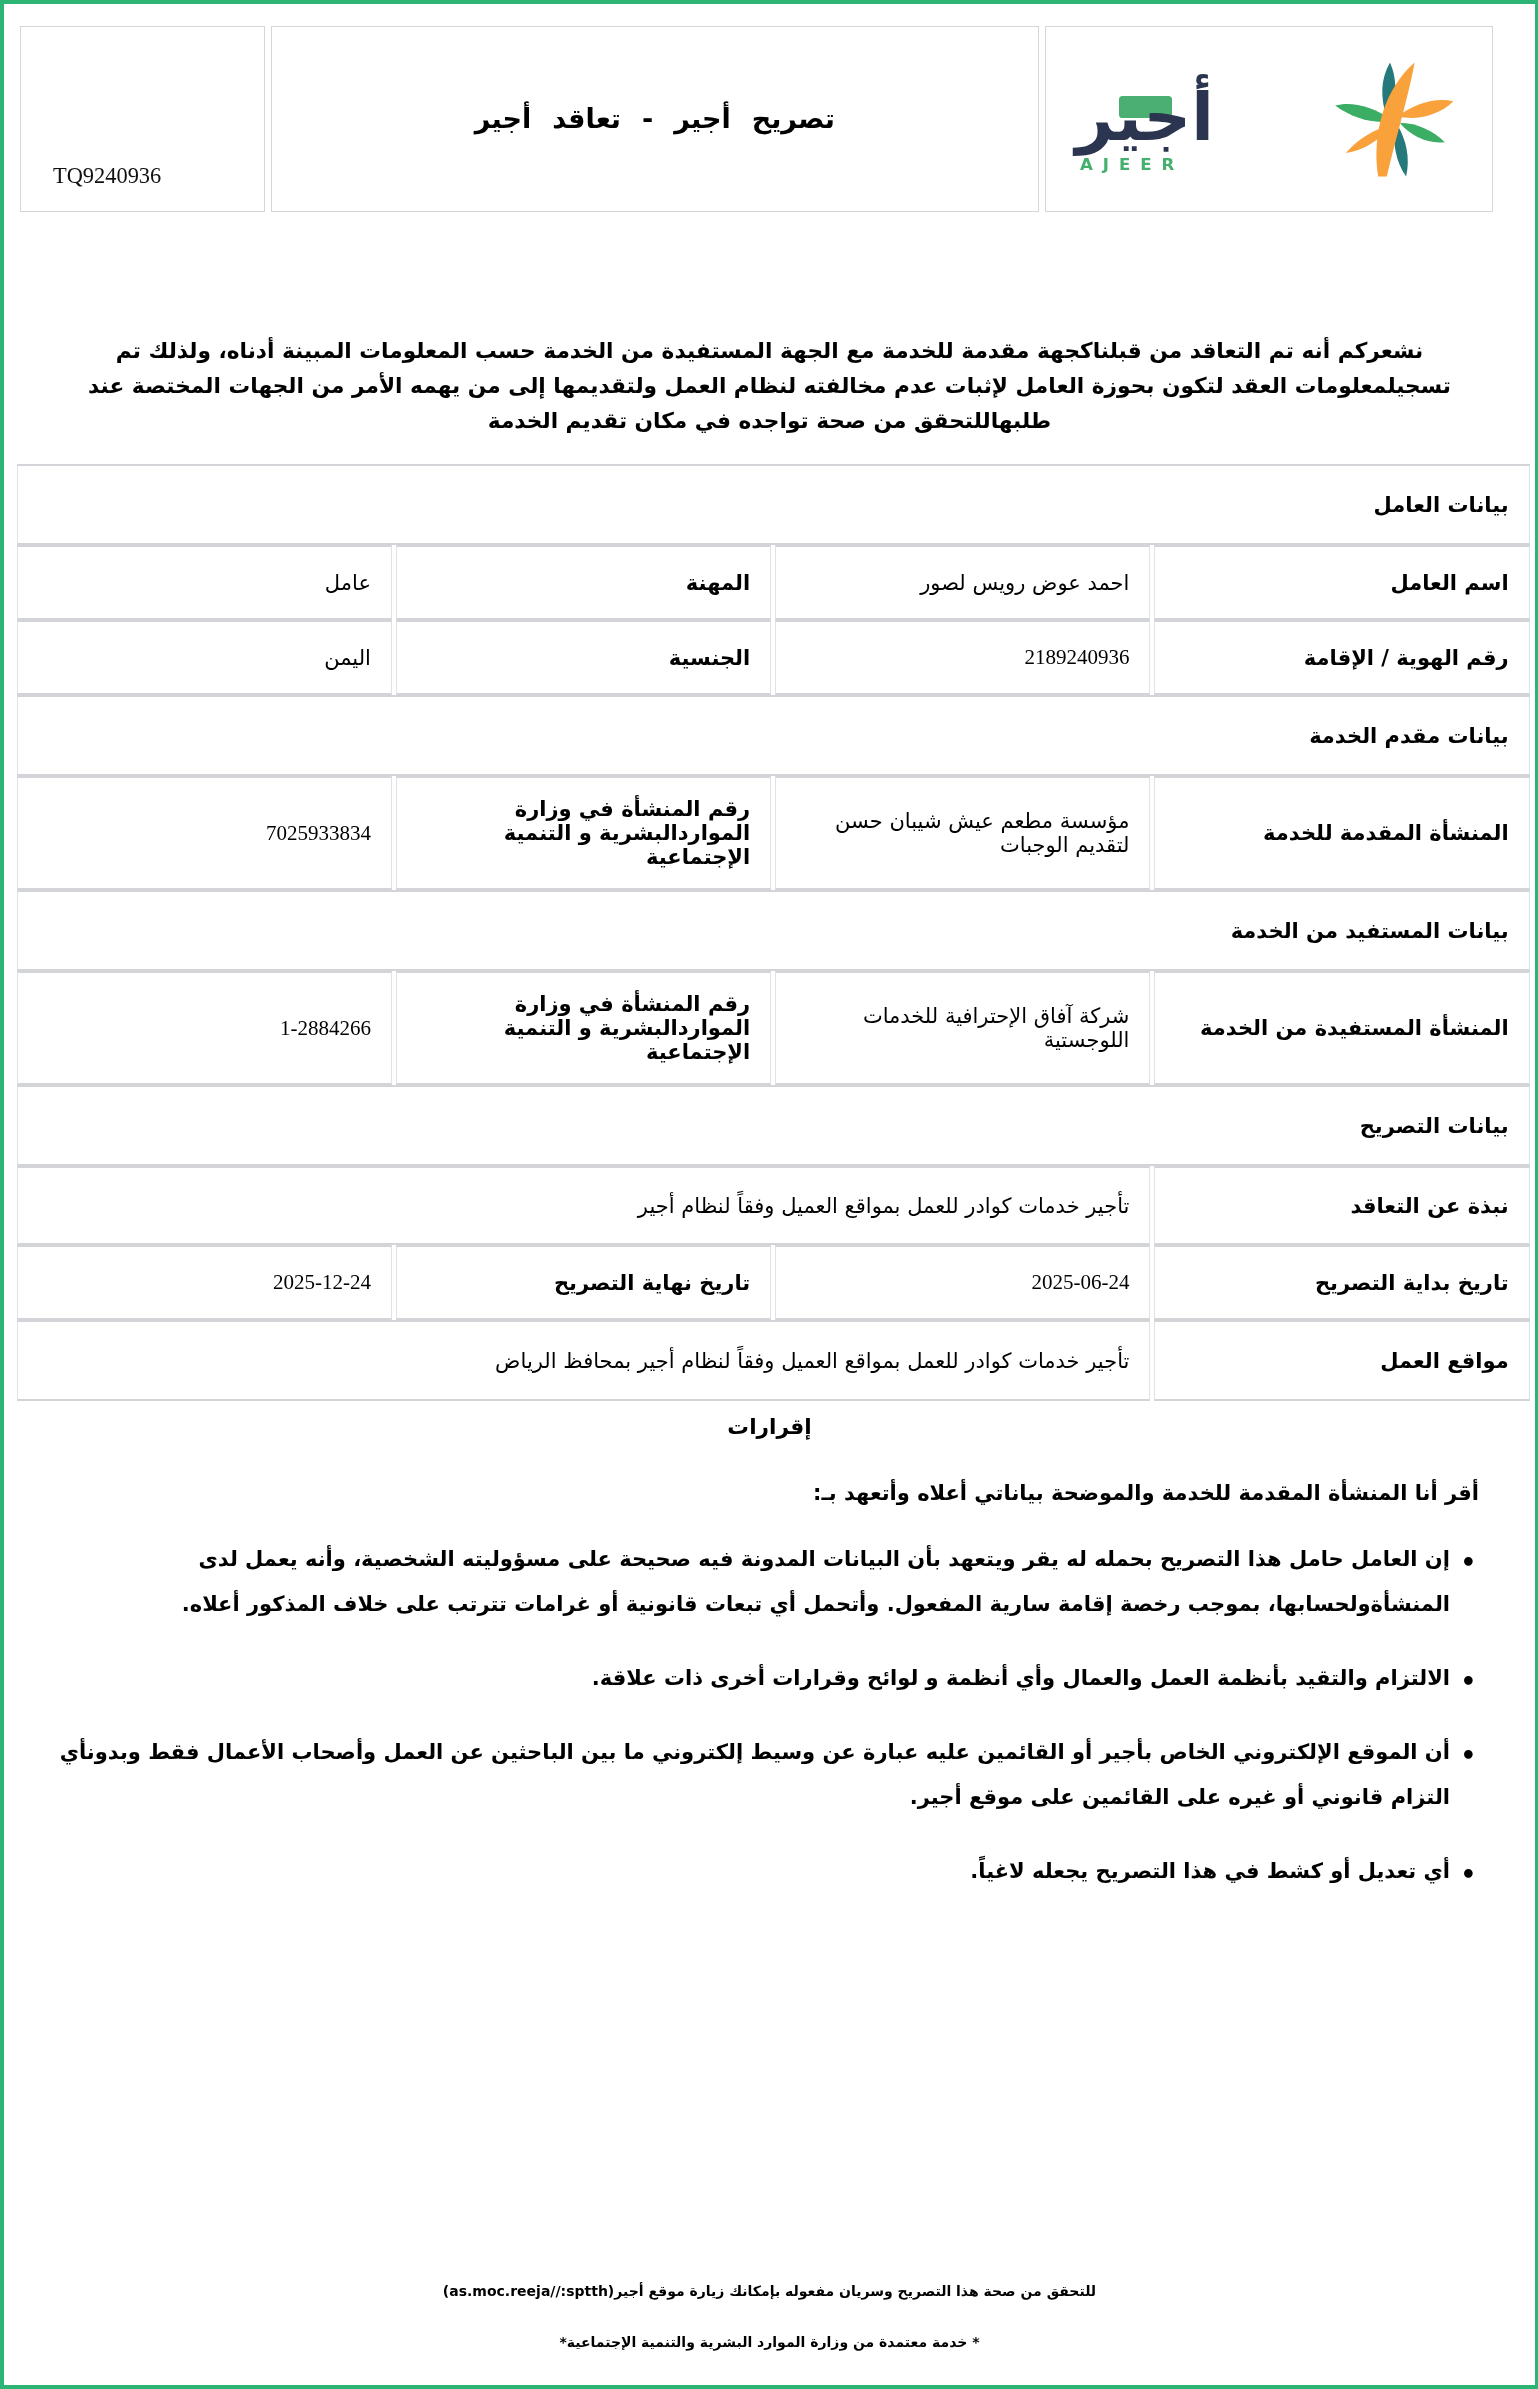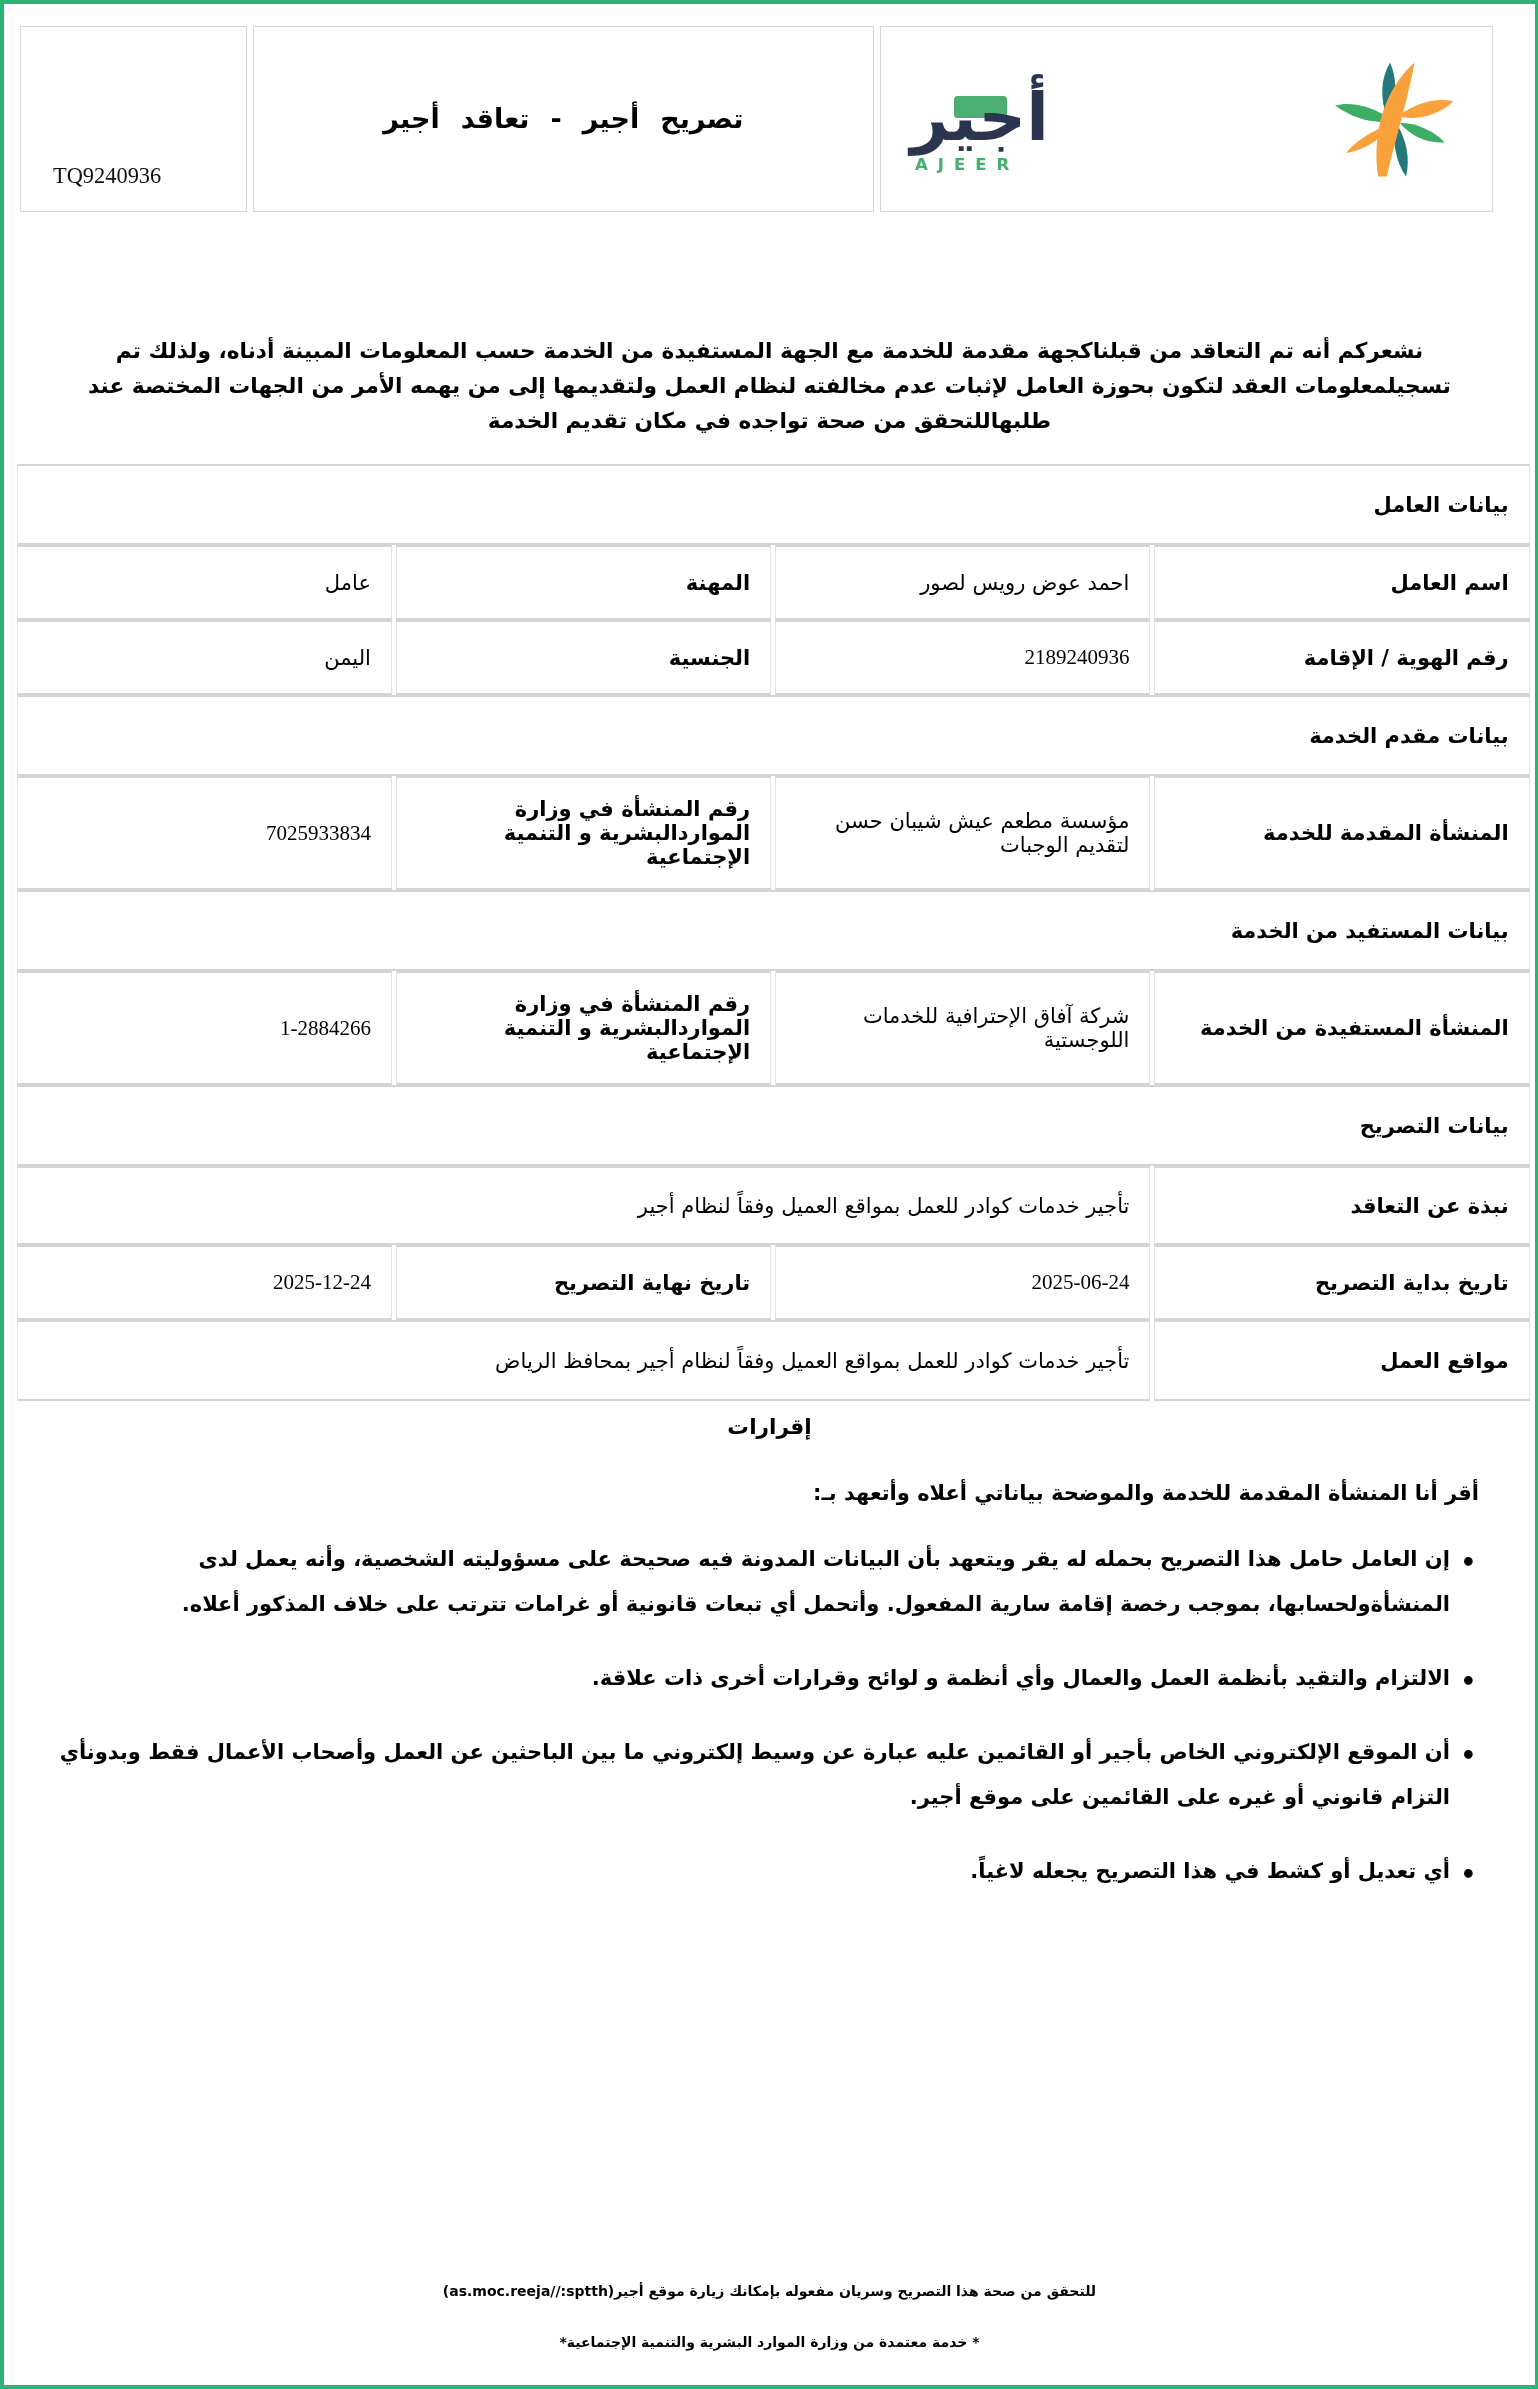--- a/index.html
+++ b/index.html
@@ -5,26 +5,26 @@
   * { margin:0; padding:0; box-sizing:border-box; }
   body { background:#ffffff; font-family:"DejaVu Sans", sans-serif; }
   .page {
     position:relative; width:1539px; height:2389px;
     border:4.3px solid #2CB474; background:#ffffff; overflow:hidden;
   }
 
   
   .header { display:flex; gap:5.8px; margin:21.7px 42px 0 16px; height:186px; }
   .hbox { border:1.4px solid #d4d6da; background:#fff; }
-  .box-tq { width:227px; position:relative; }
+  .box-tq { width:245px; position:relative; }
   .tq-num {
     position:absolute; left:32px; bottom:21.7px;
     font-family:"Liberation Serif", serif; font-size:22.4px; color:#111;
   }
-  .box-title { width:621px; display:flex; align-items:center; justify-content:center; }
+  .box-title { width:768px; display:flex; align-items:center; justify-content:center; }
   .doc-title {
     direction:rtl; font-size:27px; font-weight:bold; color:#000;
     word-spacing:11.6px;
   }
   .box-logos { flex:1; display:flex; align-items:center; justify-content:space-between; padding:0 30px; }
 
   .ajeer { position:relative; padding-top:4.3px;margin-top:16px; }
   .ajeer-patch { position:absolute; top:17.3px; left:43px; width:53px; height:21.7px; background:#4CAF72; border-radius:3.6px; }
   .ajeer-ar { position:relative; font-size:66px; line-height:1.05; font-weight:bold; color:#2B3550; direction:rtl; }
   .ajeer-en { color:#44AF6E; font-size:16.6px; letter-spacing:10px; font-weight:bold; margin-top:2.9px; padding-left:4.3px; }

